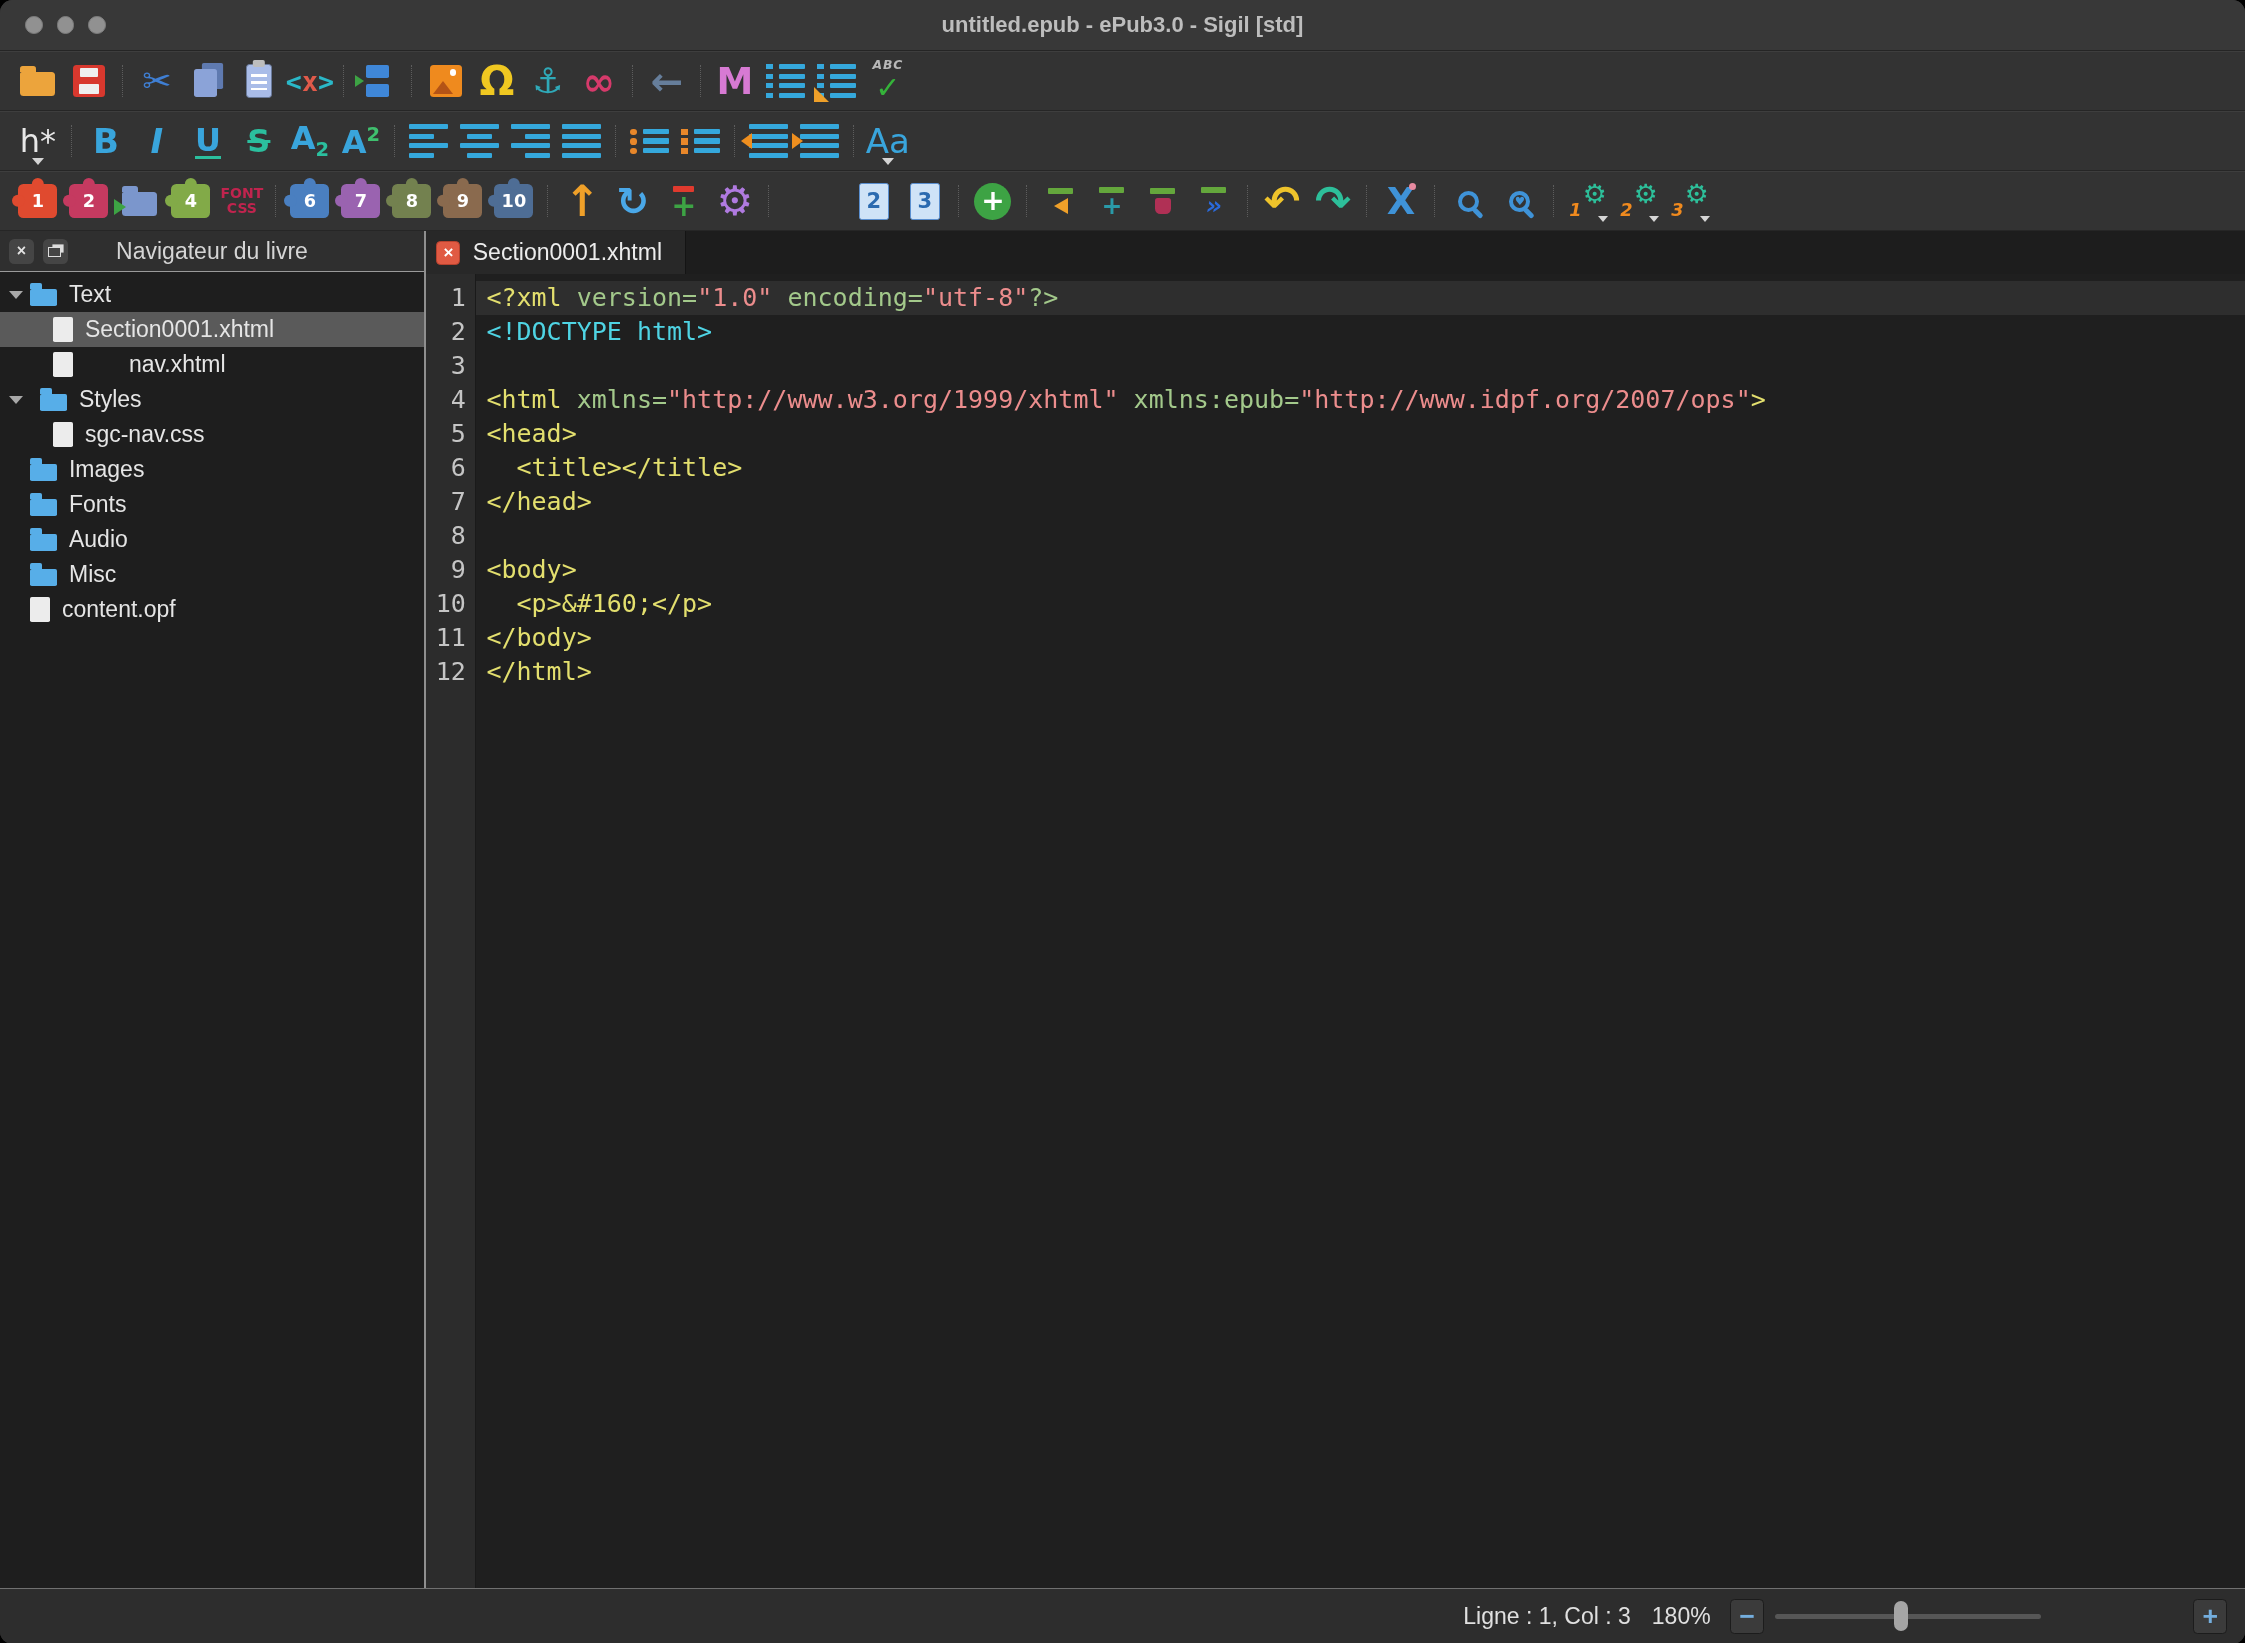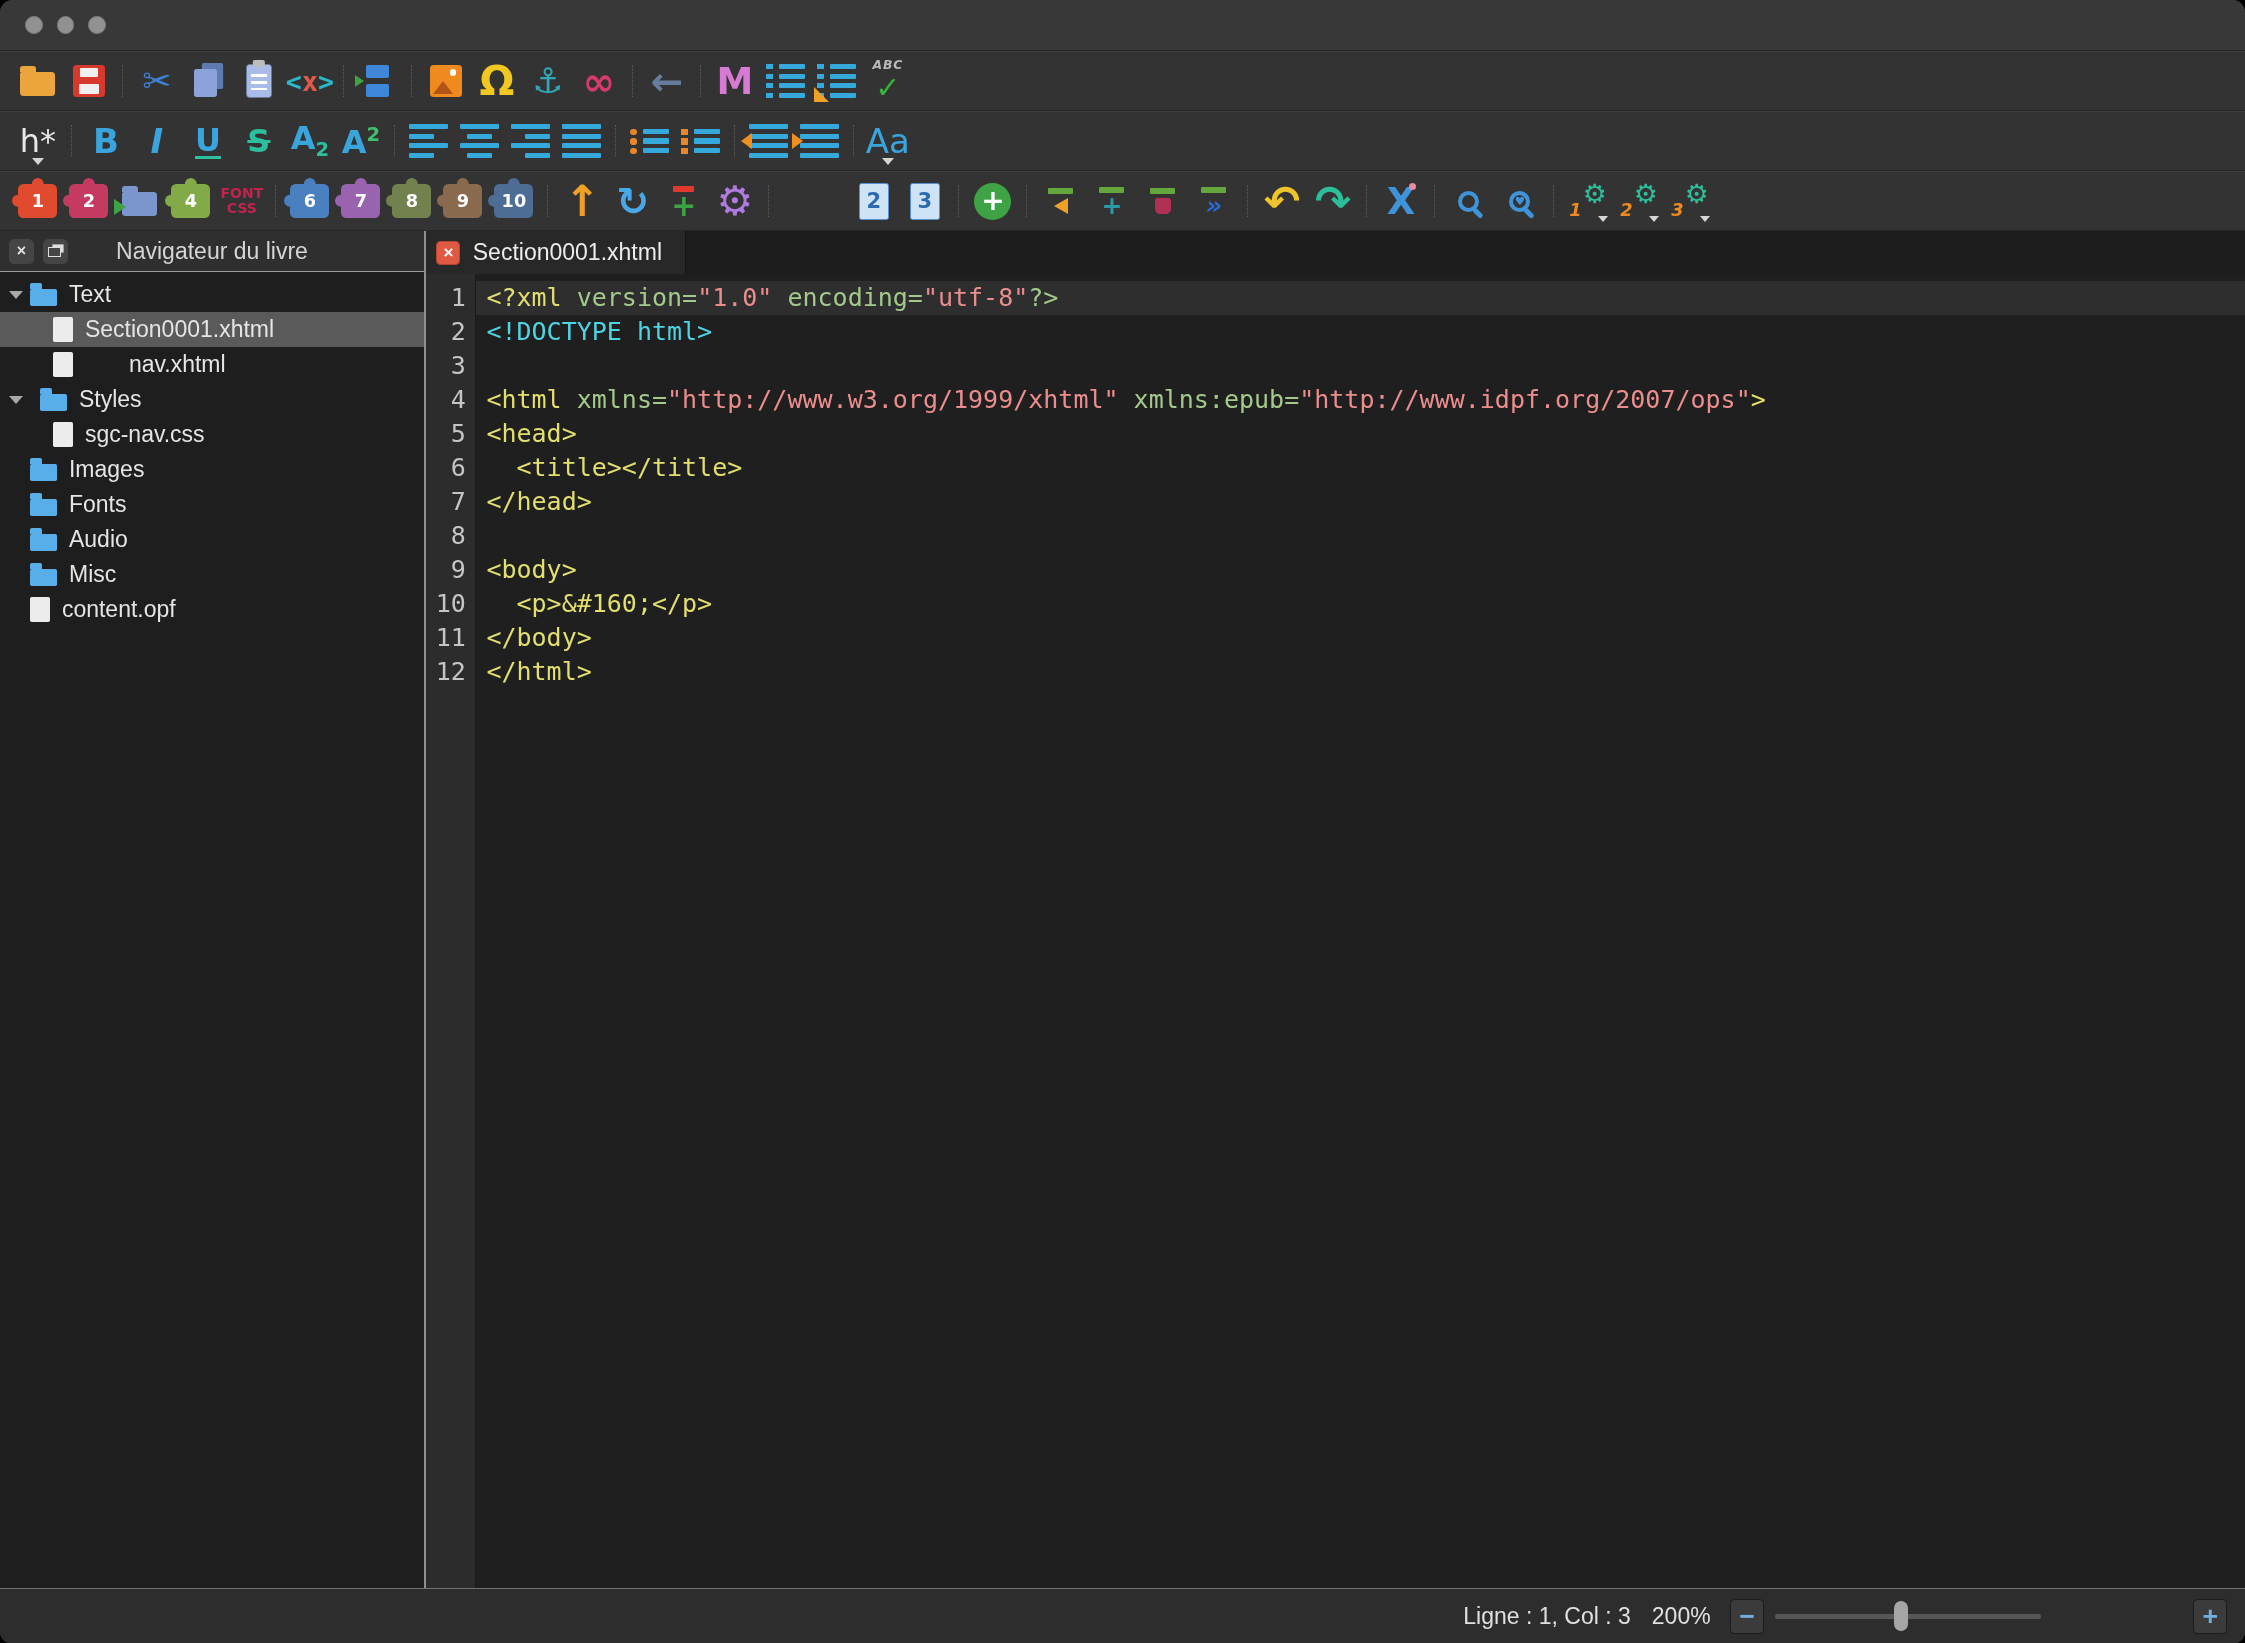--- a/index.html
+++ b/index.html
@@ -159,20 +159,21 @@
 <body>
 
 <div class="window">
 
   <div class="titlebar">
     <div class="lights">
       <span class="light"></span>
       <span class="light"></span>
       <span class="light"></span>
     </div>
+    <div class="wtitle">untitled.epub - ePub3.0 - Sigil [std]</div>
   </div>
 
   <div class="trow" id="toolbar-row-0">
       <span class="tbtn">
         <span class="folderic" style="background: rgb(236, 164, 60);"></span>
       </span>
       <span class="tbtn">
         <span class="floppyic"></span>
       </span>
       <span class="sep"></span>
@@ -554,21 +555,21 @@
           </div>
         <div class="code" id="code"><div class="cline cur"><span class="tok-t">&lt;?xml </span><span class="tok-a">version=</span><span class="tok-s">"1.0"</span><span class="tok-a"> encoding=</span><span class="tok-s">"utf-8"</span><span class="tok-a">?&gt;</span></div><div class="cline"><span class="tok-d">&lt;!DOCTYPE html&gt;</span></div><div class="cline"></div><div class="cline"><span class="tok-t">&lt;html </span><span class="tok-a">xmlns=</span><span class="tok-s">"http://www.w3.org/1999/xhtml"</span><span class="tok-a"> xmlns:epub=</span><span class="tok-s">"http://www.idpf.org/2007/ops"</span><span class="tok-t">&gt;</span></div><div class="cline"><span class="tok-t">&lt;head&gt;</span></div><div class="cline"><span class="tok-t">  &lt;title&gt;&lt;/title&gt;</span></div><div class="cline"><span class="tok-t">&lt;/head&gt;</span></div><div class="cline"></div><div class="cline"><span class="tok-t">&lt;body&gt;</span></div><div class="cline"><span class="tok-t">  &lt;p&gt;&amp;#160;&lt;/p&gt;</span></div><div class="cline"><span class="tok-t">&lt;/body&gt;</span></div><div class="cline"><span class="tok-t">&lt;/html&gt;</span></div></div>
       </div>
     </div>
 
   </div>
 
   <div class="statusbar">
     <div class="sb-spacer"></div>
     <span class="pos-text">Ligne : 1, Col : 3</span>
-    <span class="zoom-text">200%</span>
+    <span class="zoom-text">180%</span>
     <span class="zbtn">−</span>
     <div class="zslider">
       <div class="ztrack"></div>
       <div class="zhandle" id="zhandle" style="left: 45%;"></div>
     </div>
     <div class="zgap"></div>
     <span class="zbtn zplus-margin">+</span>
   </div>
 
 </div>

